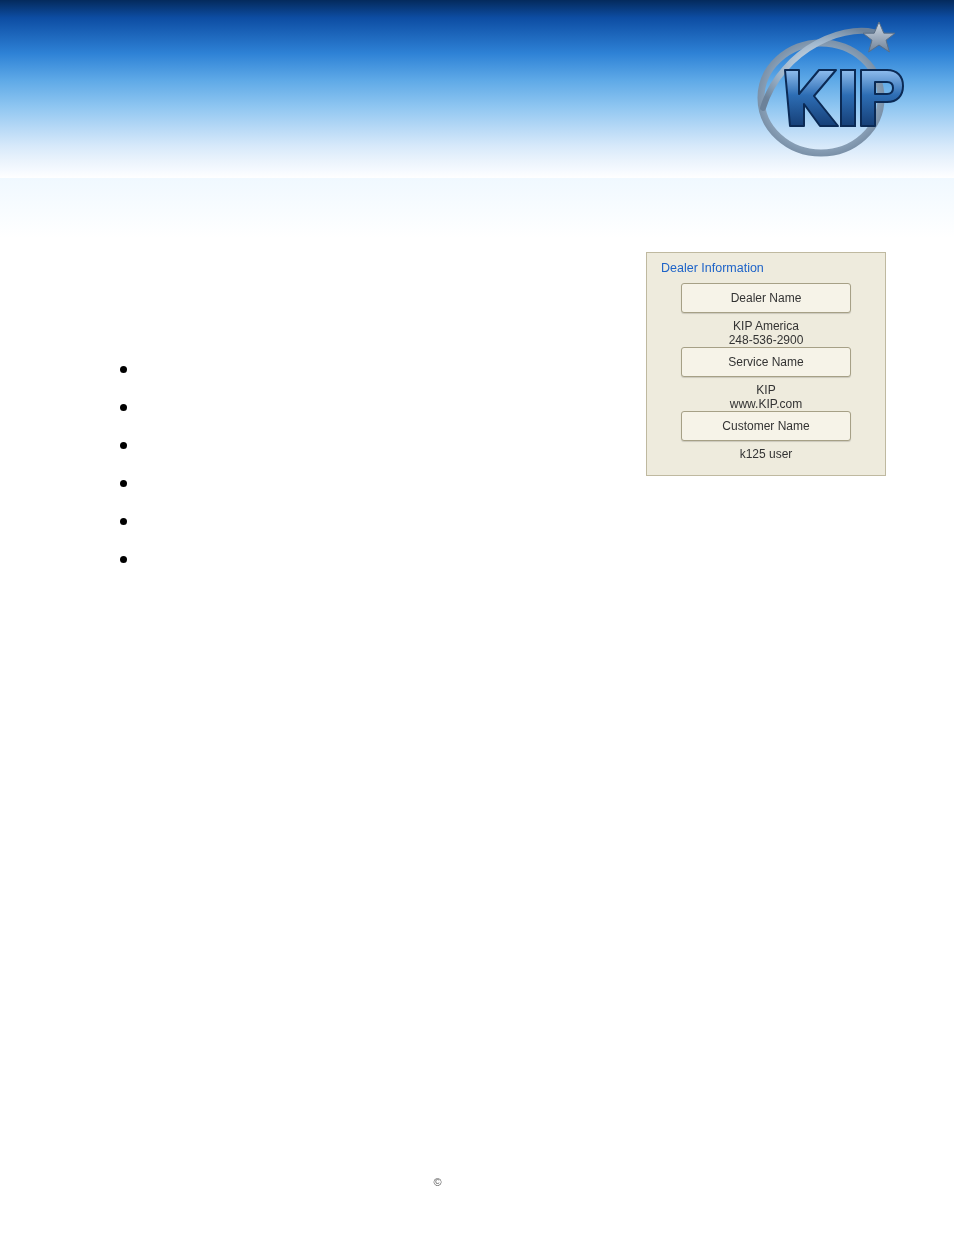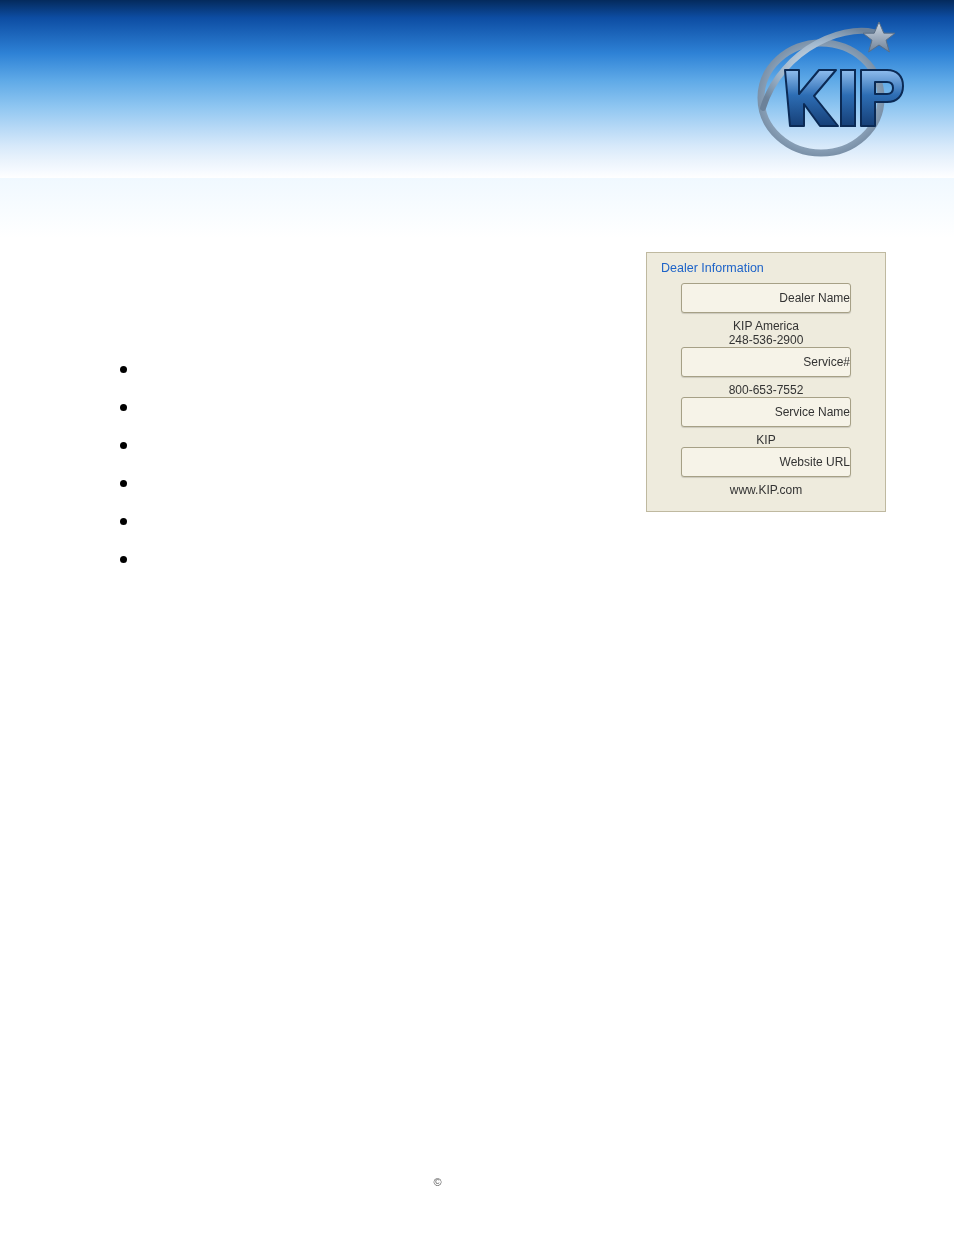--- a/index.html
+++ b/index.html
@@ -51,21 +51,20 @@
     margin: 0 auto 6px auto;
     background: #f6f3e8;
     border: 1px solid #a6a086;
     border-radius: 3px;
     box-shadow: 0 1px 1px rgba(0,0,0,0.15);
     color: #333;
     font-size: 12px;
     line-height: 28px;
     height: 30px;
     cursor: pointer;
-    text-align: right;
   }
   .panel-val {
     color: #333;
     font-size: 12px;
     margin-bottom: 10px;
   }
   .panel-val:last-child { margin-bottom: 0; }
 
   .content {
     position: absolute;
@@ -144,35 +143,34 @@
 
     <div class="panel-row">
       <button class="panel-btn">Dealer Name</button>
       <div class="panel-val">KIP America</div>
     </div>
 
     <div class="panel-row">
       <div class="panel-val">248-536-2900</div>
     </div>
 
-    <div class="panel-row">
-      <button class="panel-btn">Service#</button>
-      <div class="panel-val">800-653-7552</div>
-    </div>
 
     <div class="panel-row">
       <button class="panel-btn">Service Name</button>
       <div class="panel-val">KIP</div>
     </div>
 
     <div class="panel-row">
-      <button class="panel-btn">Website URL</button>
       <div class="panel-val">www.KIP.com</div>
     </div>
 
+    <div class="panel-row">
+      <button class="panel-btn">Customer Name</button>
+      <div class="panel-val">k125 user</div>
+    </div>
   </fieldset>
 
   <div class="content">
     <ul>
       <li></li>
       <li></li>
       <li></li>
       <li></li>
       <li></li>
       <li></li>

